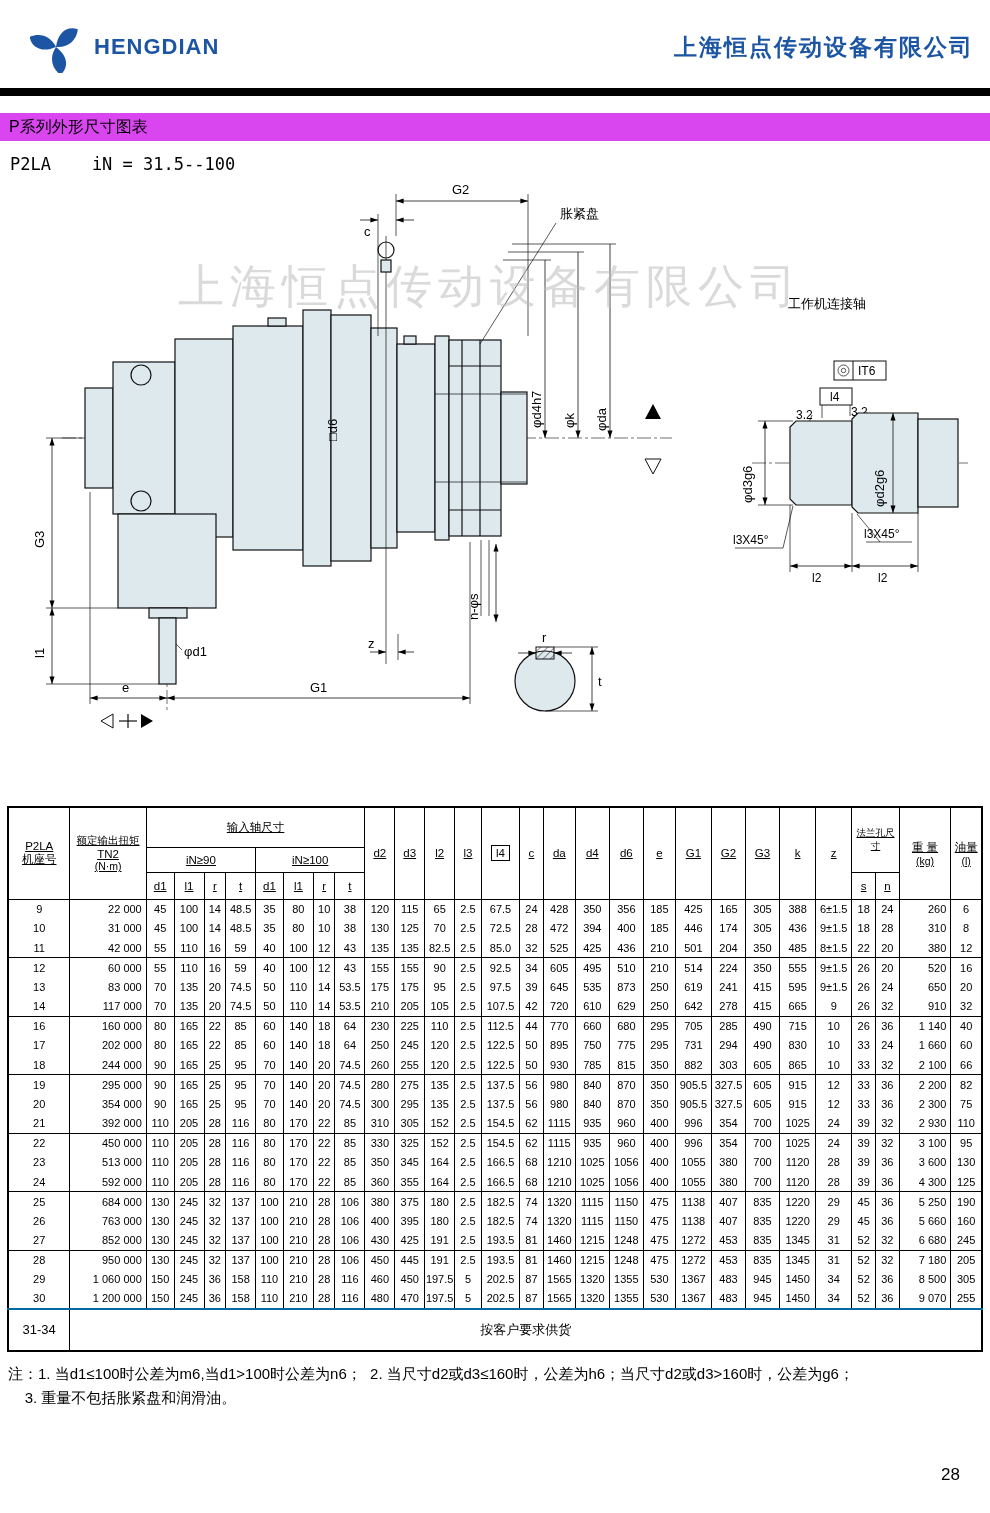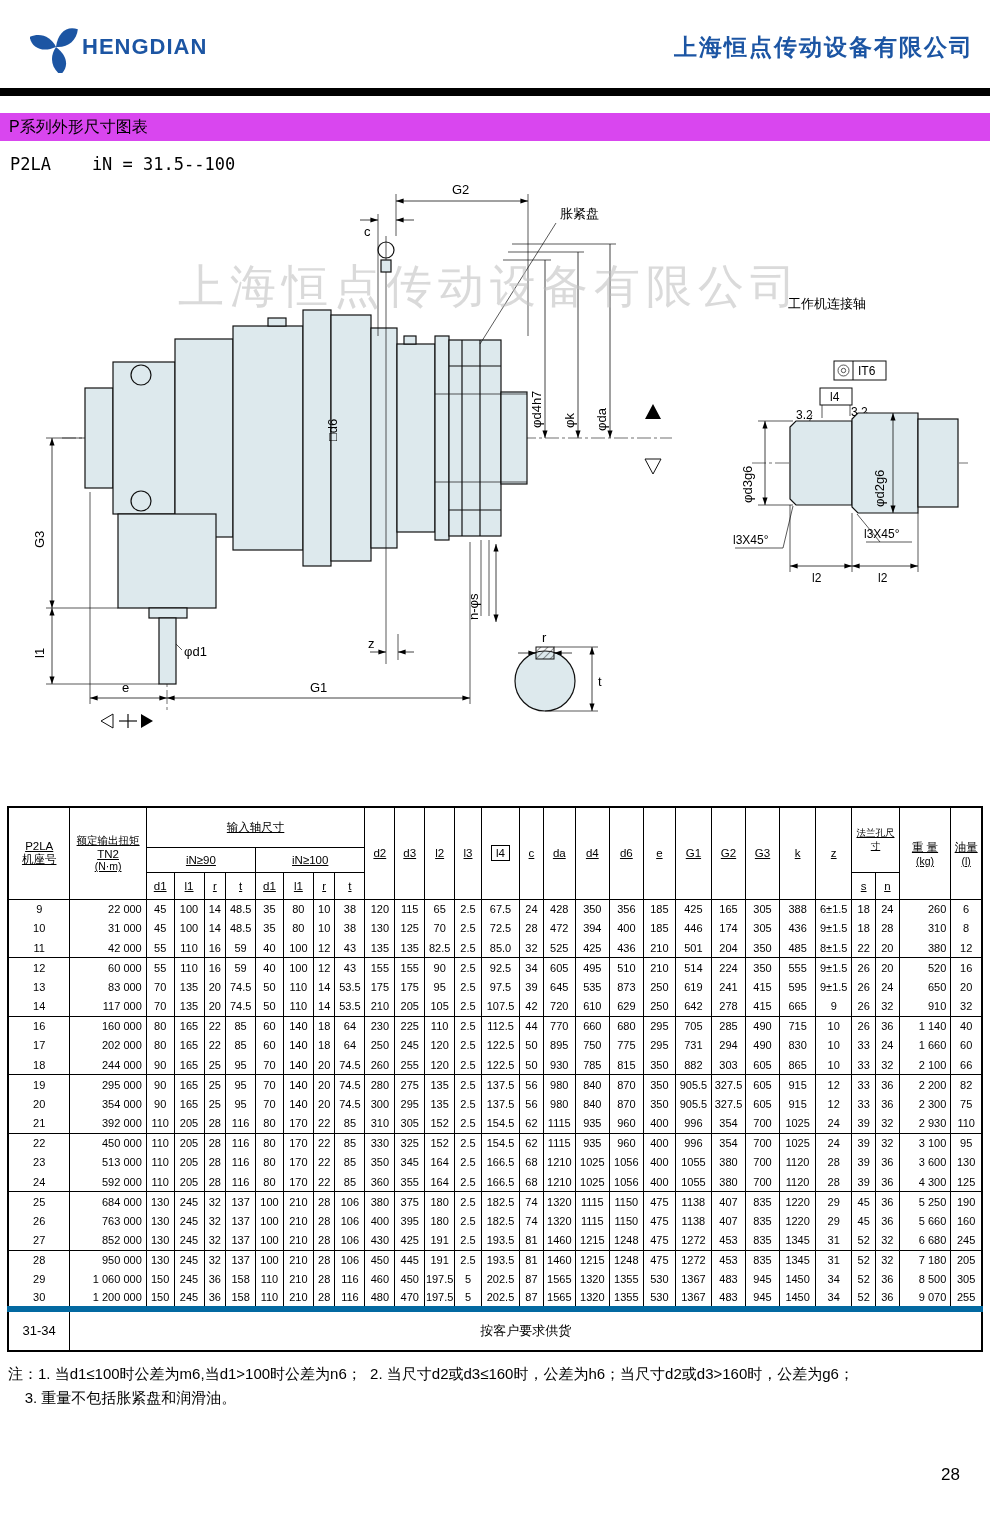--- a/index.html
+++ b/index.html
@@ -1,21 +1,21 @@
 <!DOCTYPE html>
 <html><head>
 <meta charset="utf-8">
 <style>
   * { margin:0; padding:0; box-sizing:border-box; }
   body { background:#fff; font-family:"Liberation Sans","DejaVu Sans",sans-serif; color:#000; }
   .page { width:990px; height:1513px; background:#fff; position:relative; overflow:hidden; }
 
   
   .hdr { display:flex; justify-content:space-between; align-items:center; height:88px; padding:6px 16px 0 30px; }
-  .logo { display:flex; align-items:center; }
+  .logo { display:flex; align-items:center; gap:12px; }
   .logo-text { font-size:22px; font-weight:bold; color:#1c55a3; letter-spacing:1px; }
   .company { font-size:23px; font-weight:bold; color:#1c55a3; letter-spacing:2px; }
   .black-rule { height:8px; background:#000; }
 
   .section-title { margin-top:17px; background:#d946ef; height:28px; line-height:28px; font-size:16px; padding-left:9px; }
   .subtitle { font-family:"DejaVu Sans Mono","Liberation Mono",monospace; font-size:17px; padding:13px 16px 0 10px; white-space:pre; }
 
   .drawing { margin-top:2px; }
   .lbl { font-family:"Liberation Sans",sans-serif; font-size:13px; fill:#000; }
   .lbs { font-family:"Liberation Sans",sans-serif; font-size:12px; fill:#000; }
@@ -26,21 +26,21 @@
   thead tr:nth-child(1) { height:40px; }
   thead tr:nth-child(2) { height:25px; }
   thead tr:nth-child(3) { height:27px; }
   thead th { font-size:11.5px;text-decoration:underline; }
   .small10 { font-size:10.5px; }
   .small9 { font-size:9.5px; }
   .boxed { border:1px solid #000; padding:0 4px; display:inline-block; line-height:14px; }
   tbody.data td { height:19.5px; border-top:none; border-bottom:none; }
   tbody.data tr.group-end td { border-bottom:1px solid #000; }
   tbody.data td.num-right { text-align:right; padding-right:4px;margin-top:9px; }
-  tbody.ftr td { height:42px; font-size:13px; border-top:6px solid #0369a1; }
+  tbody.ftr td { height:42px; font-size:13px; border-top:2px solid #0369a1; }
 
   .notes { font-size:15px; padding:10px 0 0 8px; white-space:pre-wrap; line-height:1.6; }
   .page-number { position:absolute; right:30px; bottom:28px; font-size:17px; }
 </style>
 </head>
 <body>
 
 <div class="page">
 
   <div class="hdr">

